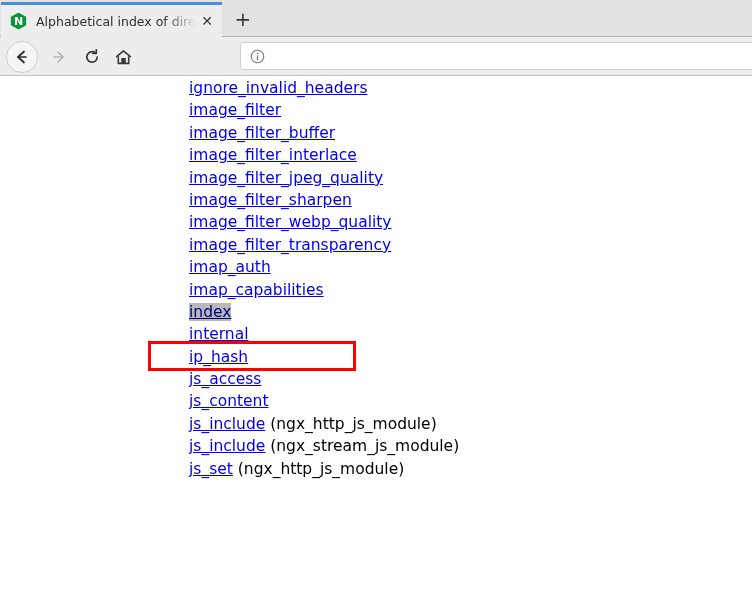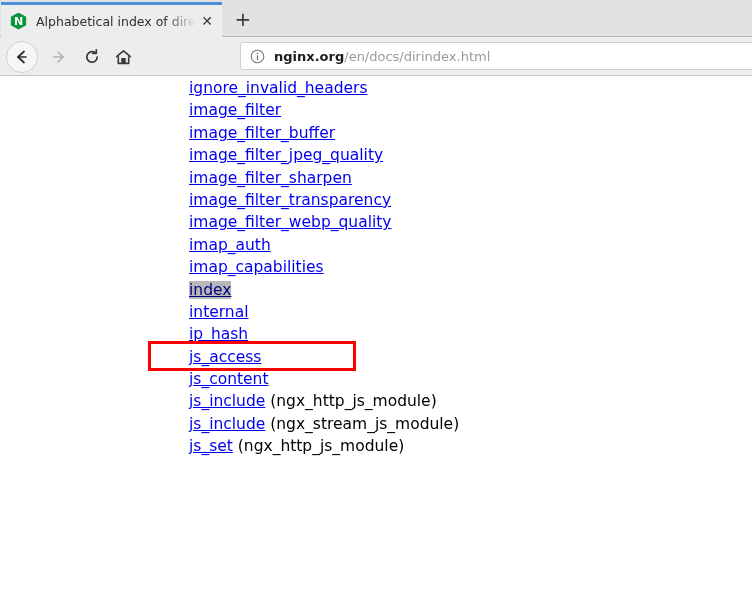--- a/index.html
+++ b/index.html
@@ -297,34 +297,34 @@
     </div>
 
     <div id="url-bar">
       <div class="identity-icon">
         <svg width="15" height="15" viewBox="0 0 15 15">
           <circle cx="7.5" cy="7.5" r="6.3" fill="none" stroke="#767676" stroke-width="1.1"></circle>
           <circle cx="7.5" cy="4.3" r="0.85" fill="#767676"></circle>
           <rect x="6.85" y="6.2" width="1.3" height="5" rx="0.5" fill="#767676"></rect>
         </svg>
       </div>
-      <div class="url-text"><span class="url-host">nginx.org</span><span class="url-path">/en/docs/dirindex.html</span></div>
     </div>
   </div>
 
   <div id="page-content">
 
     <div id="directive-list">
         <div class="directive-row"><span class="directive-link">ignore_invalid_headers</span></div>
         <div class="directive-row"><span class="directive-link">image_filter</span></div>
         <div class="directive-row"><span class="directive-link">image_filter_buffer</span></div>
+        <div class="directive-row"><span class="directive-link">image_filter_interlace</span></div>
         <div class="directive-row"><span class="directive-link">image_filter_jpeg_quality</span></div>
         <div class="directive-row"><span class="directive-link">image_filter_sharpen</span></div>
+        <div class="directive-row"><span class="directive-link">image_filter_webp_quality</span></div>
         <div class="directive-row"><span class="directive-link">image_filter_transparency</span></div>
-        <div class="directive-row"><span class="directive-link">image_filter_webp_quality</span></div>
         <div class="directive-row"><span class="directive-link">imap_auth</span></div>
         <div class="directive-row"><span class="directive-link">imap_capabilities</span></div>
         <div class="directive-row"><span class="directive-link selected">index</span></div>
         <div class="directive-row"><span class="directive-link">internal</span></div>
         <div class="directive-row"><span class="directive-link">ip_hash</span></div>
         <div class="directive-row"><span class="directive-link">js_access</span></div>
         <div class="directive-row"><span class="directive-link">js_content</span></div>
         <div class="directive-row"><span class="directive-link">js_include</span><span class="directive-module"> (ngx_http_js_module)</span></div>
         <div class="directive-row"><span class="directive-link">js_include</span><span class="directive-module"> (ngx_stream_js_module)</span></div>
         <div class="directive-row"><span class="directive-link">js_set</span><span class="directive-module"> (ngx_http_js_module)</span></div>

